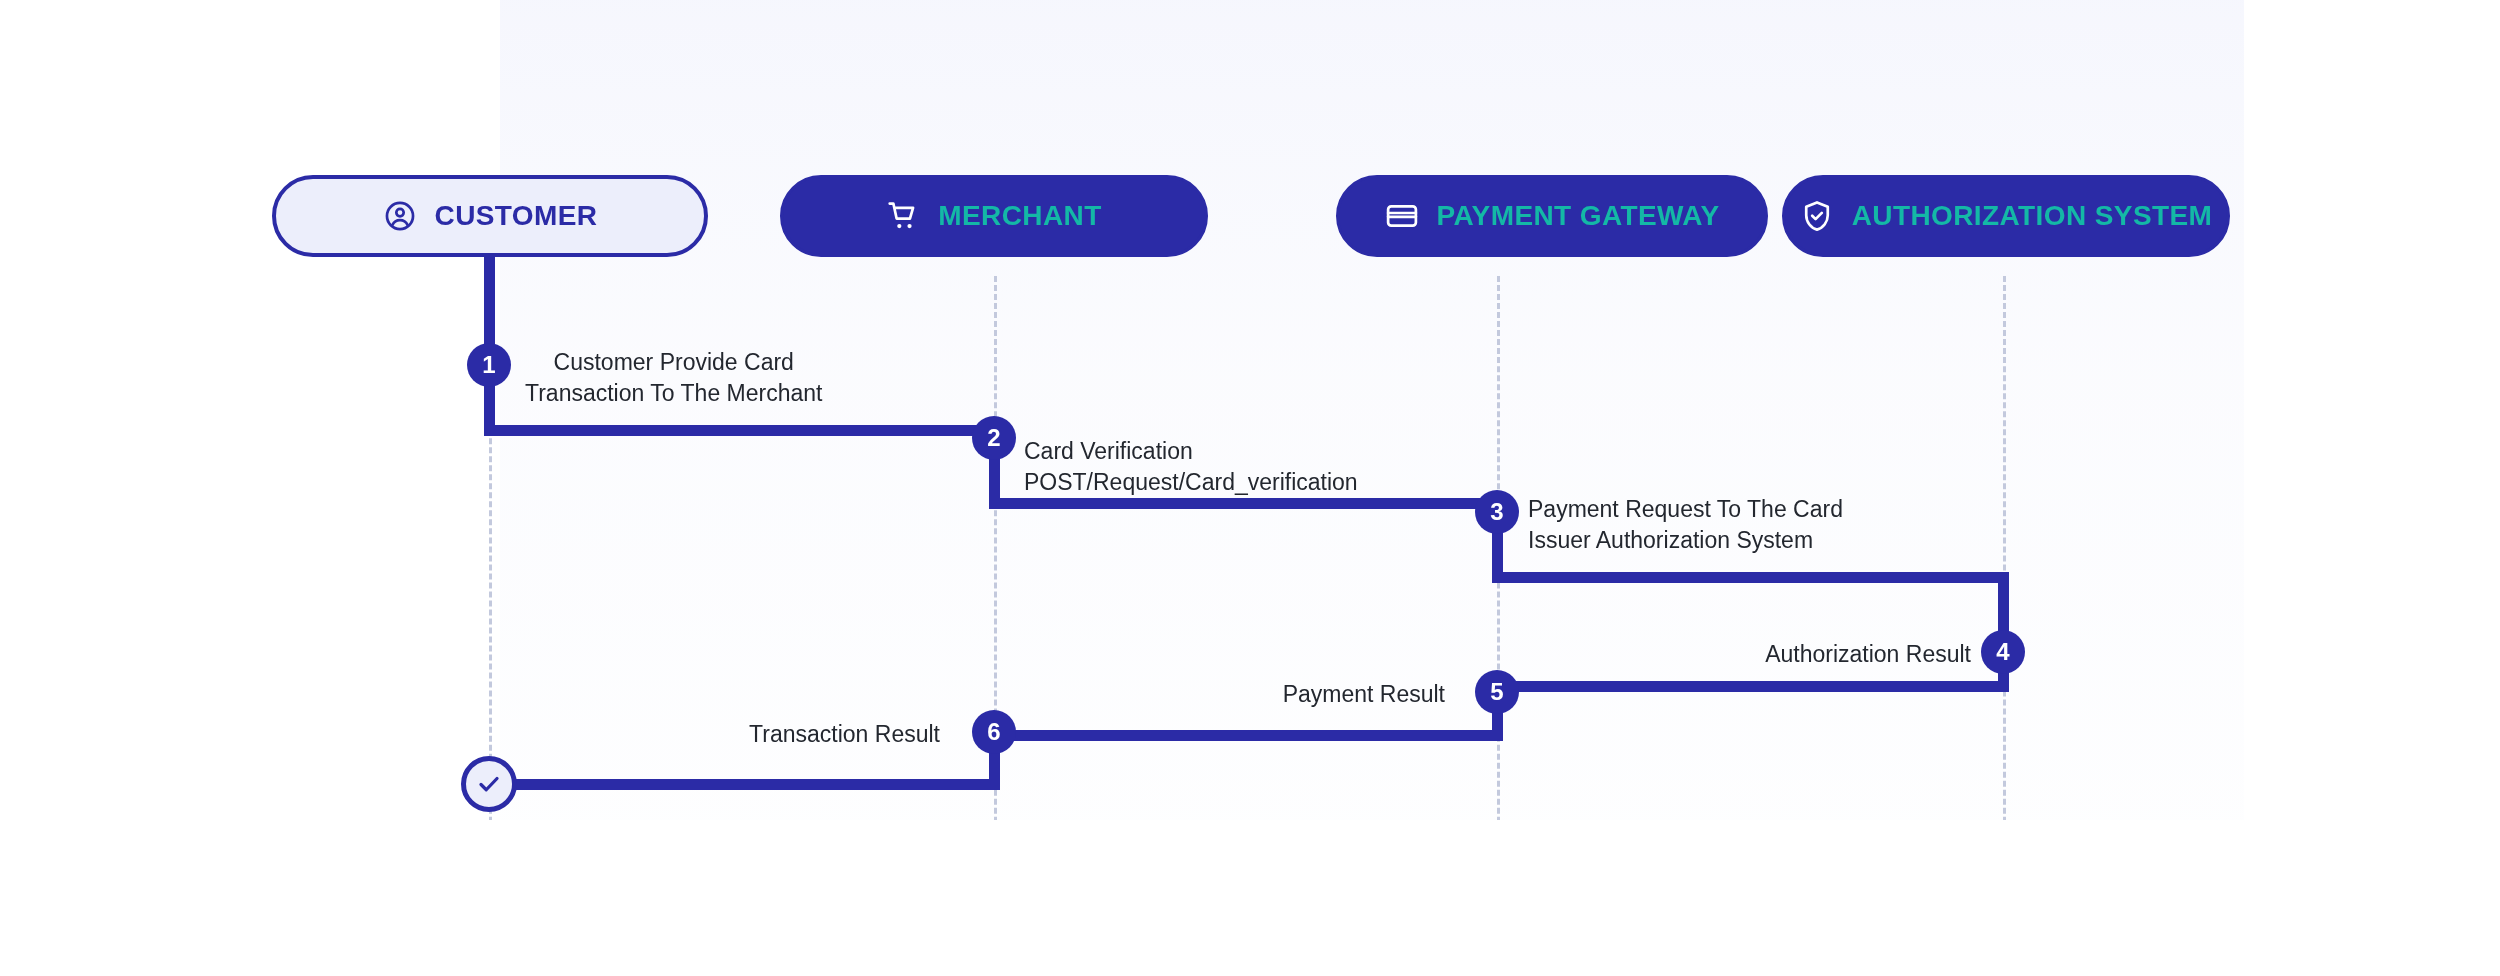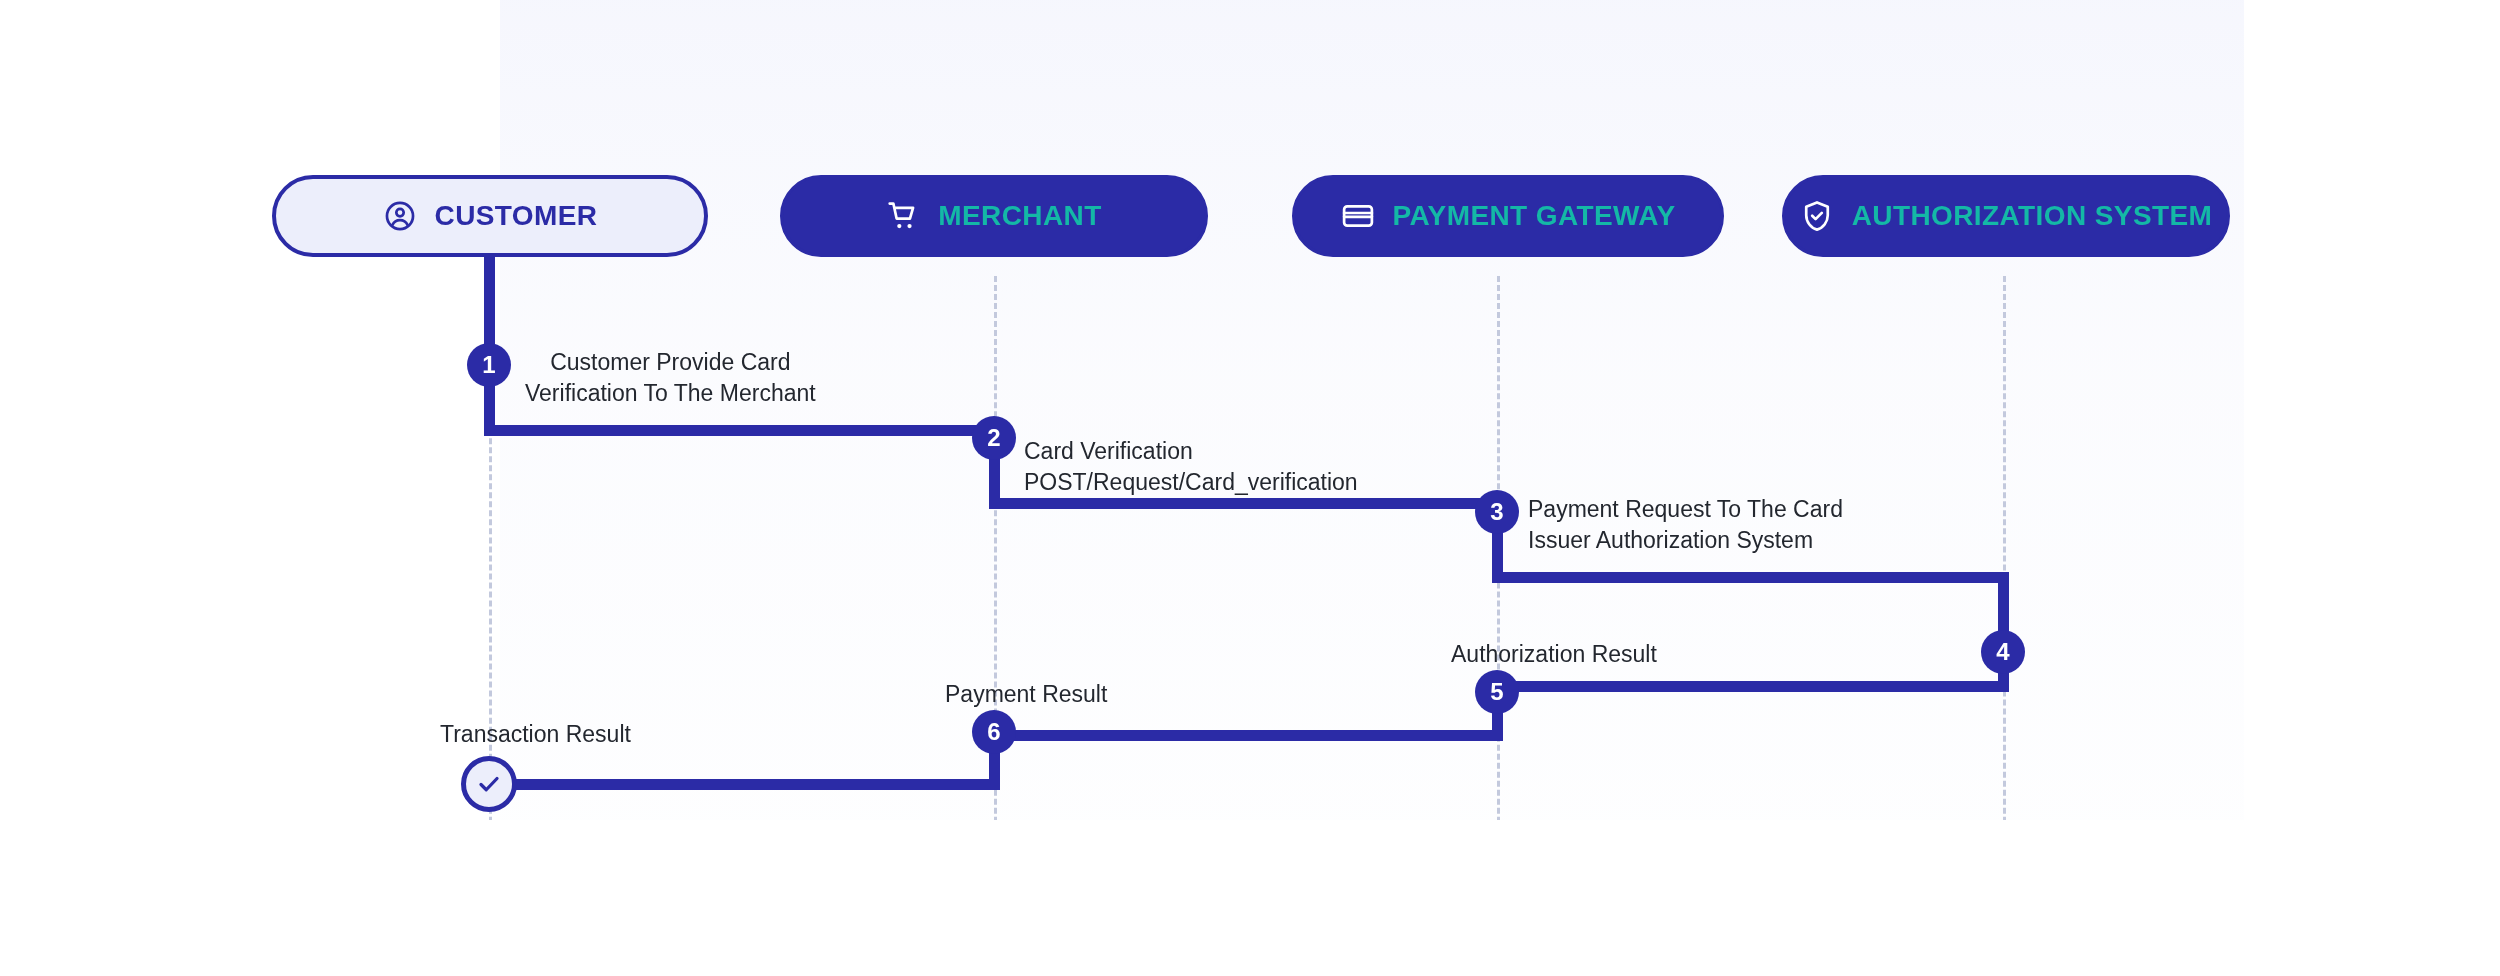--- a/index.html
+++ b/index.html
@@ -100,21 +100,21 @@
   .steptext {
     position: absolute;
     font-size: 23px;
     line-height: 1.33;
     color: #23272f;
     font-weight: 500;
     white-space: nowrap;
     z-index: 5;
   }
   .steptext.right { text-align: left; }
-  .steptext.left  { }
+  .steptext.left  { text-align: right; }
 
   
   .check {
     position: absolute;
     width: 56px;
     height: 56px;
     border-radius: 50%;
     background: #eceefb;
     border: 5px solid #2b2ba6;
     box-sizing: border-box;
@@ -155,21 +155,21 @@
     <span class="pill-icon">
       <svg viewBox="0 0 24 24" width="34" height="34" fill="none" stroke="#ffffff" stroke-width="1.9" stroke-linecap="round" stroke-linejoin="round">
         <path d="M2.6 3.2h2.6l2.3 10.6h9.4l2.2-7.6H6.2"></path>
         <circle cx="9.4" cy="19.1" r="1.5" fill="#ffffff" stroke="none"></circle>
         <circle cx="16.6" cy="19.1" r="1.5" fill="#ffffff" stroke="none"></circle>
       </svg>
     </span>
     <span class="pill-label">MERCHANT</span>
   </div>
 
-  <div class="pill solid" style="left:1292px; top:175px; width:432px;">
+  <div class="pill solid" style="left:1336px; top:175px; width:432px;">
     <span class="pill-icon">
       <svg viewBox="0 0 24 24" width="34" height="34" fill="none" stroke="#ffffff" stroke-width="1.9" stroke-linecap="round" stroke-linejoin="round">
         <rect x="2.2" y="5.2" width="19.6" height="13.6" rx="2.2"></rect>
         <path d="M2.2 9.9h19.6"></path>
         <path d="M2.2 12.6h19.6"></path>
       </svg>
     </span>
     <span class="pill-label">PAYMENT GATEWAY</span>
   </div>
 
@@ -215,21 +215,21 @@
   </div>
   <div class="badge" style="left:1475px; top:670px;">
     <span>5</span>
   </div>
   <div class="badge" style="left:972px;  top:710px;">
     <span>6</span>
   </div>
 
   <div class="steptext right" style="left:525px; top:347px;text-align:center;">
     <div>Customer Provide Card</div>
-    <div>Verification To The Merchant</div>
+    <div>Transaction To The Merchant</div>
   </div>
 
   <div class="steptext right" style="left:1024px; top:436px;">
     <div>Card Verification</div>
     <div>POST/Request/Card_verification</div>
   </div>
 
   <div class="steptext right" style="left:1528px; top:494px;">
     <div>Payment Request To The Card</div>
     <div>Issuer Authorization System</div>

